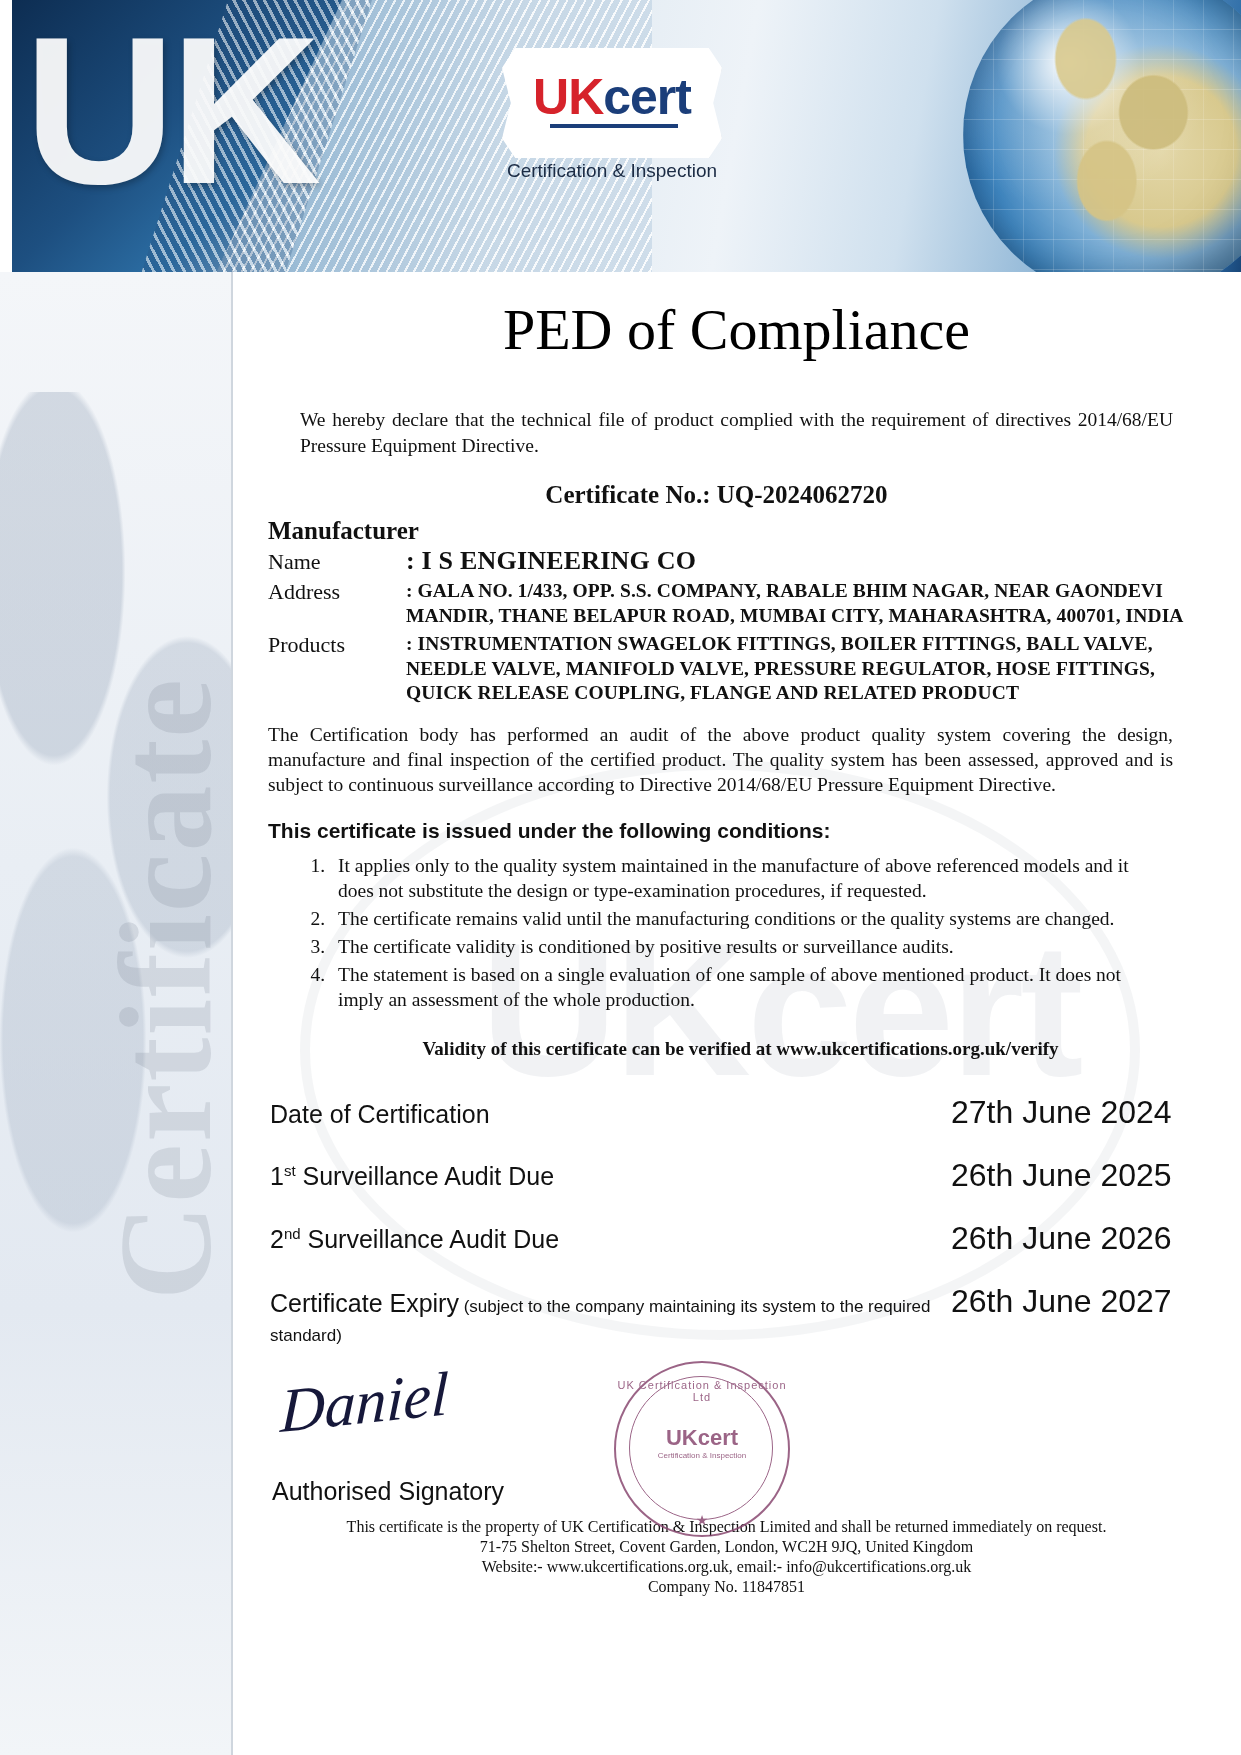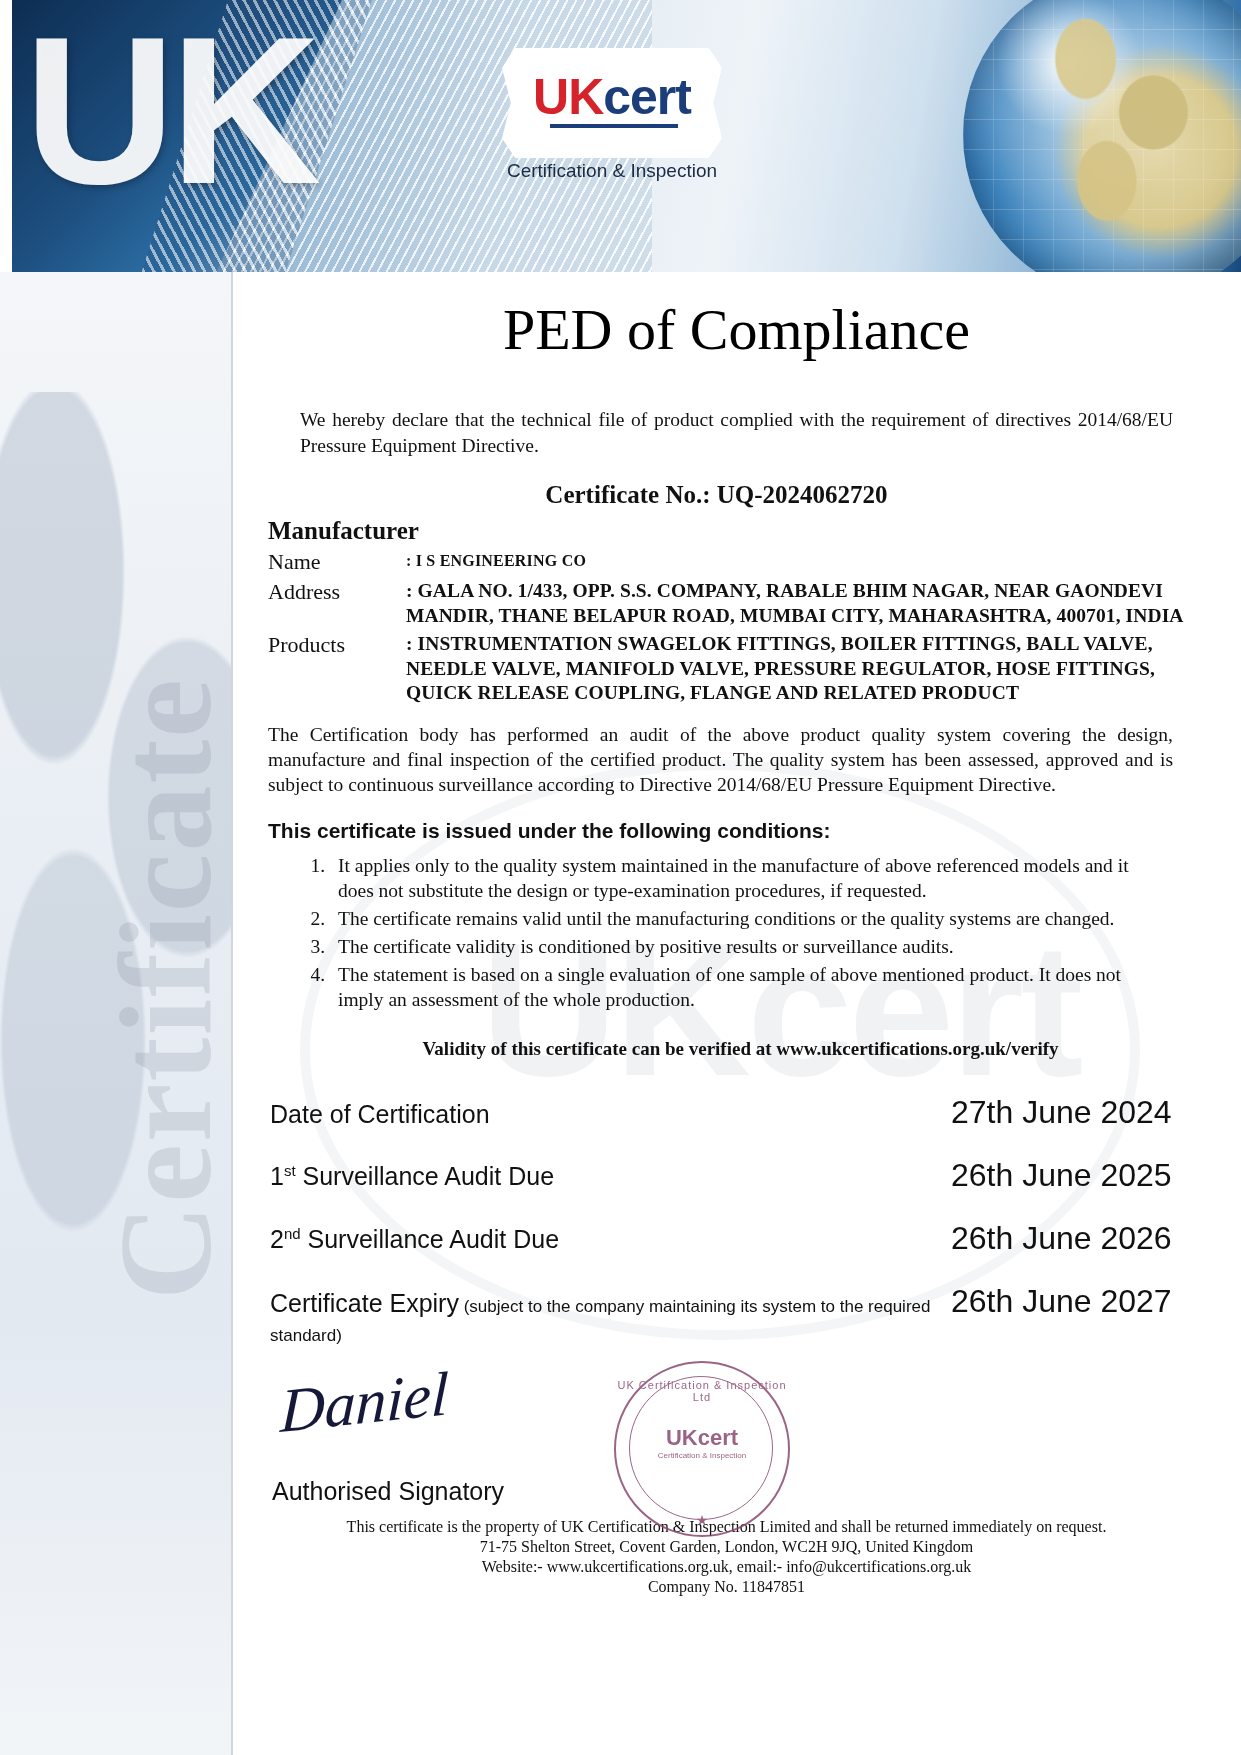--- a/index.html
+++ b/index.html
@@ -253,21 +253,21 @@
     width: 138px;
     flex: 0 0 138px;
     font-size: 22px;
   }
   .row .col {
     flex: 1;
     font-size: 19.5px;
     line-height: 24.5px;
   }
   .row .col.big {
-    font-size: 16px;
+    font-size: 26px;
     font-weight: bold;
     letter-spacing: .2px;
   }
   .row .col.bold {
     font-weight: bold;
     letter-spacing: .1px;
   }
 
   .para2 {
     margin: 16px 68px 0 36px;

